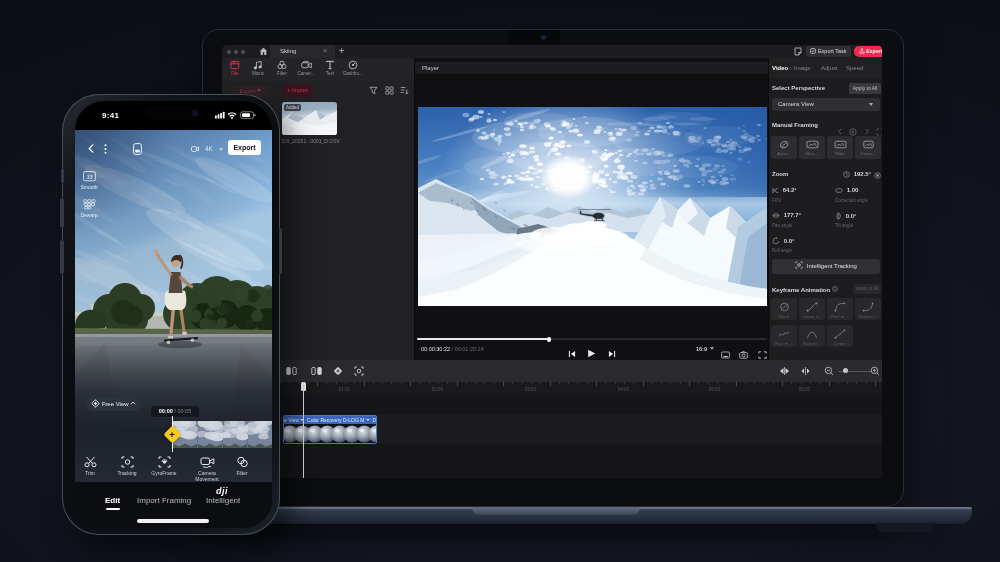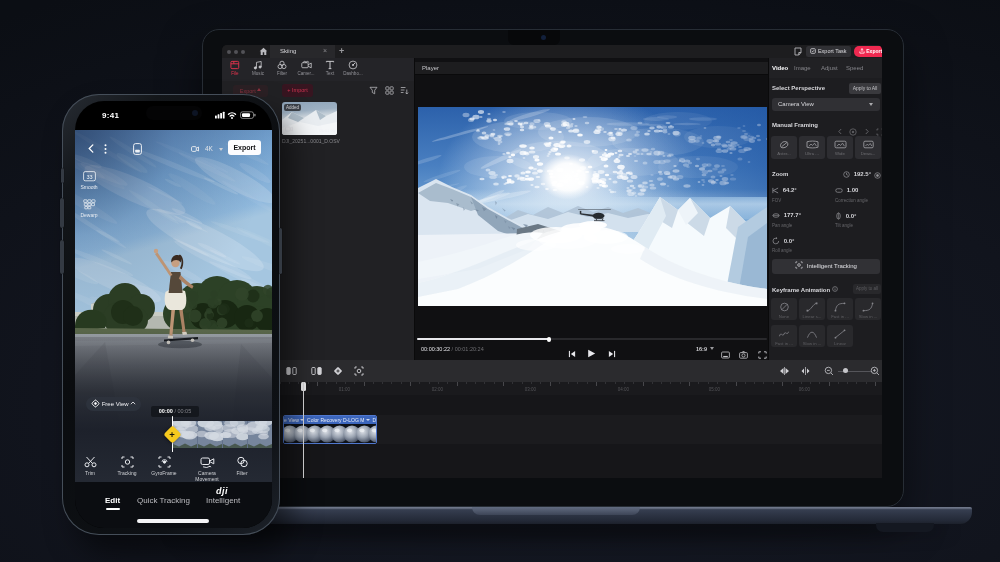--- a/index.html
+++ b/index.html
@@ -1462,18 +1462,18 @@
   <div class="picon" style="left:147px;top:355px;">
       <svg width="13" height="12" viewBox="0 0 13 12" fill="none" stroke="currentColor" stroke-width="1">
         <circle cx="5" cy="4.5" r="3.2"></circle>
         <circle cx="8" cy="7.5" r="3.2"></circle>
       </svg>
       <span class="lb">Filter</span>
     </div>
   <div id="ptabbar">
     <span class="t1">Edit</span>
       <div class="u1"></div>
-    <span class="t2">Quick Tracking</span>
+    <span class="t2">Import Framing</span>
     <span class="t3">Intelligent</span>
     <div id="dji">dji</div>
   </div>
   <div id="hbar"></div>
 </div>
 
 </body></html>

